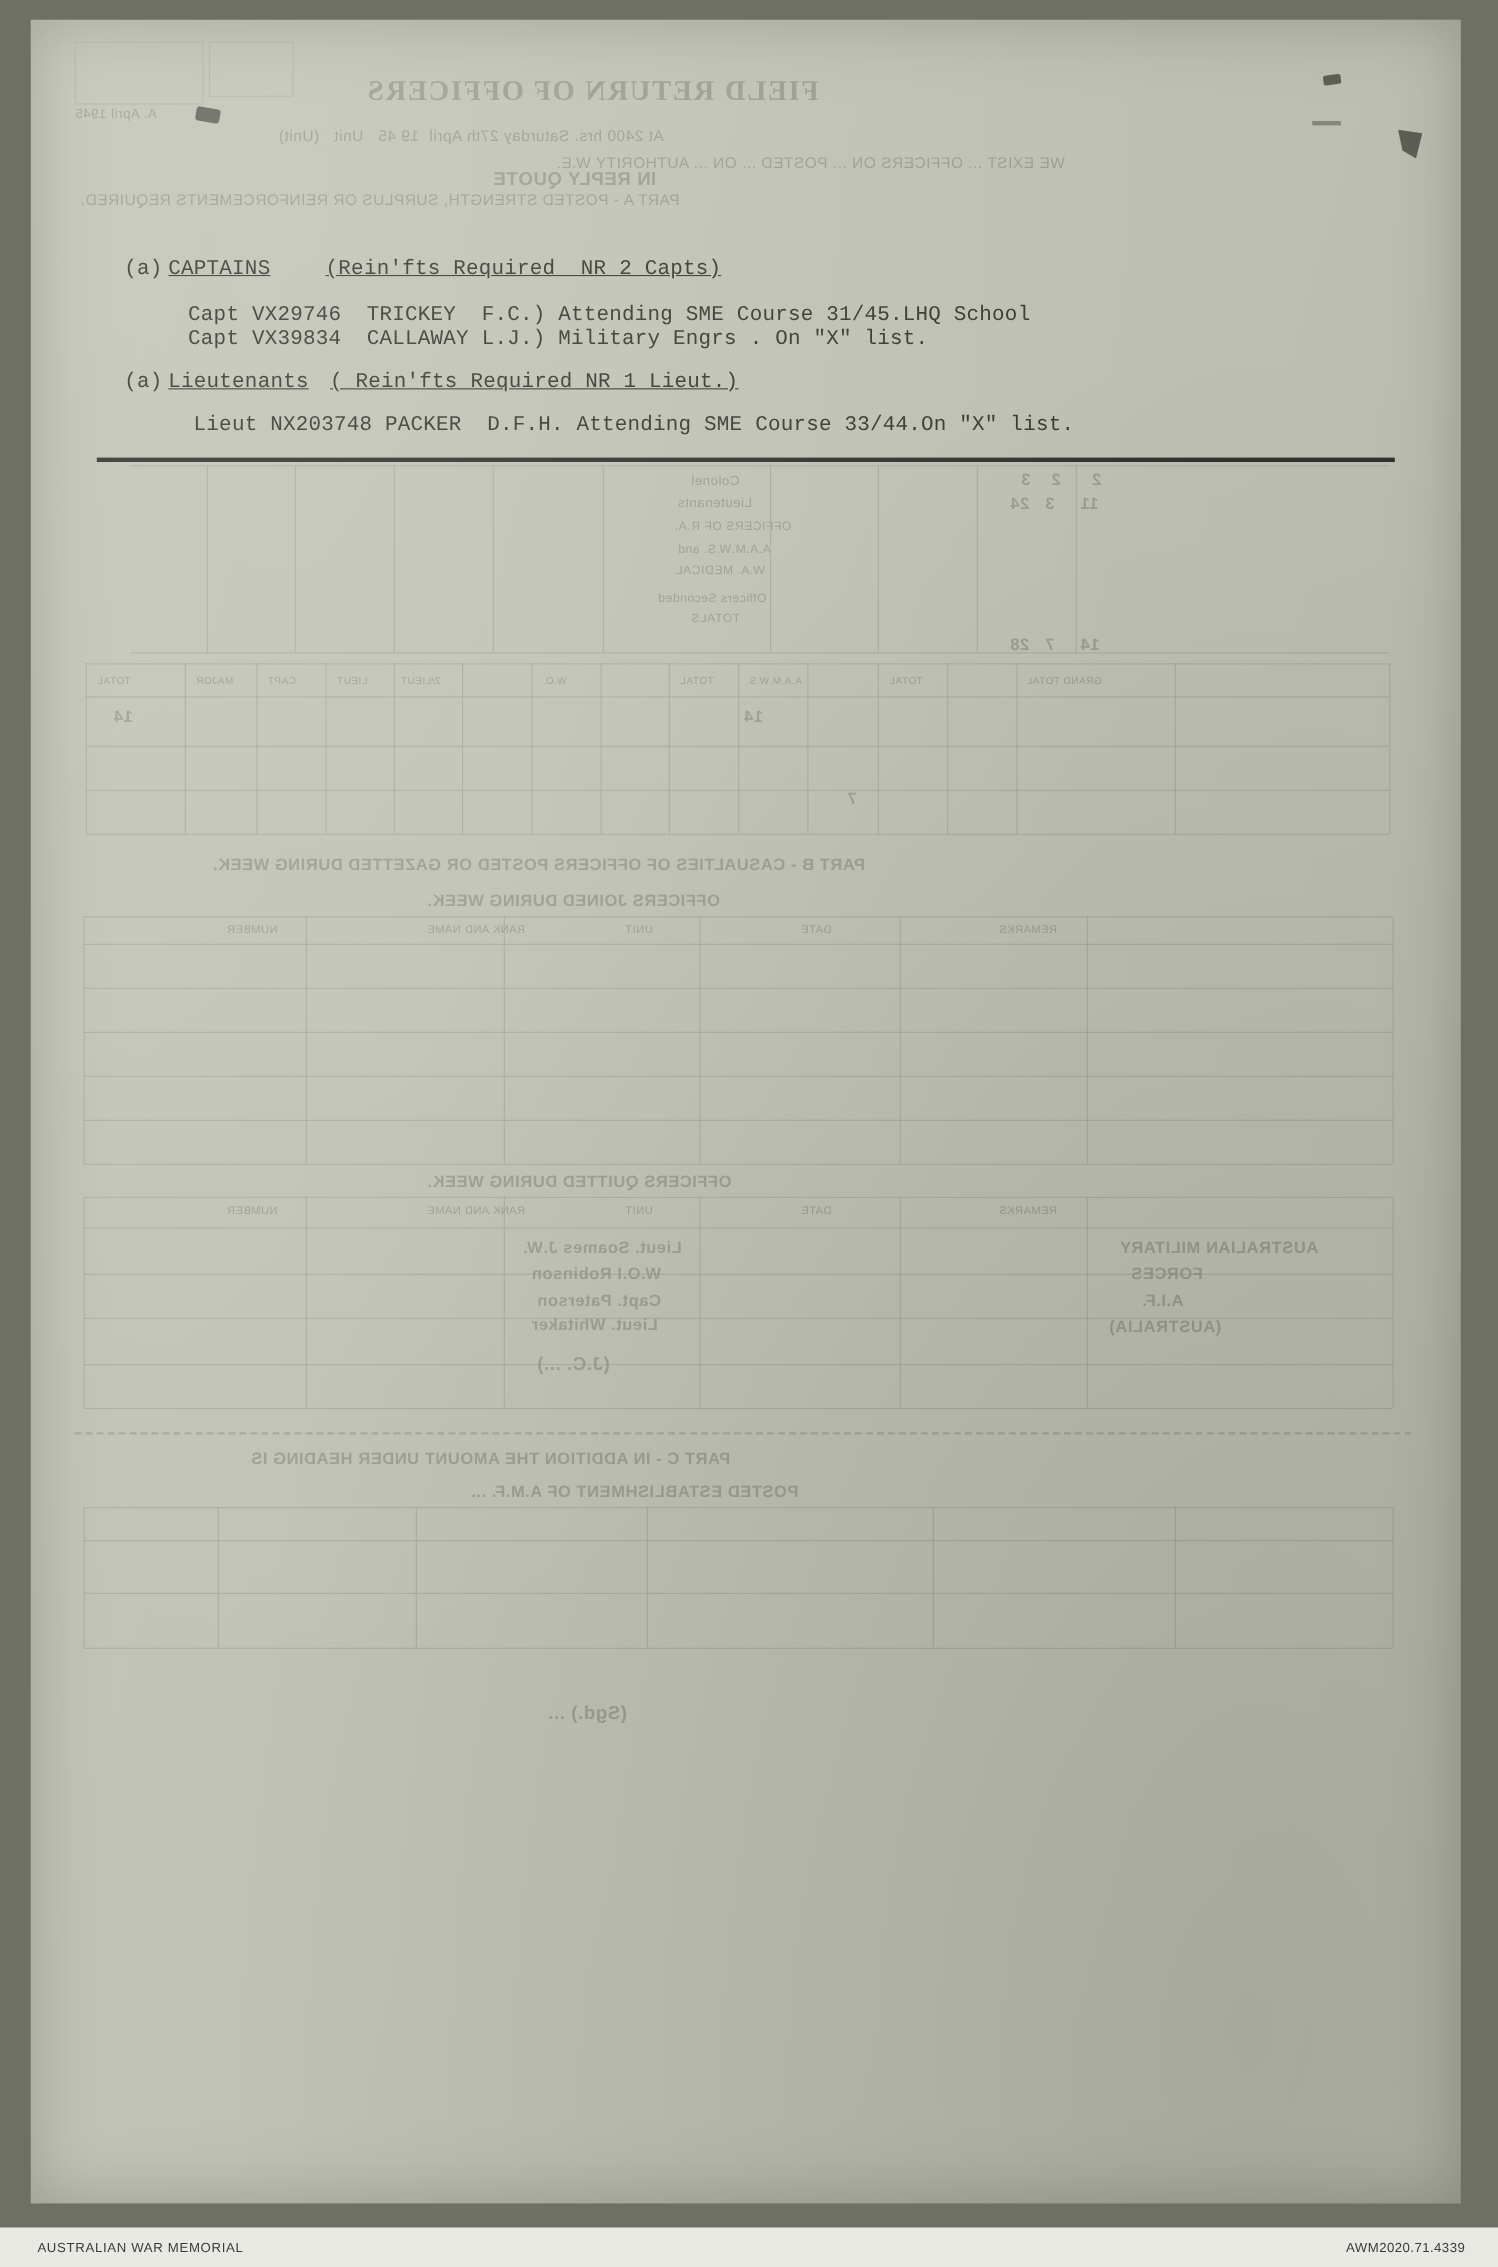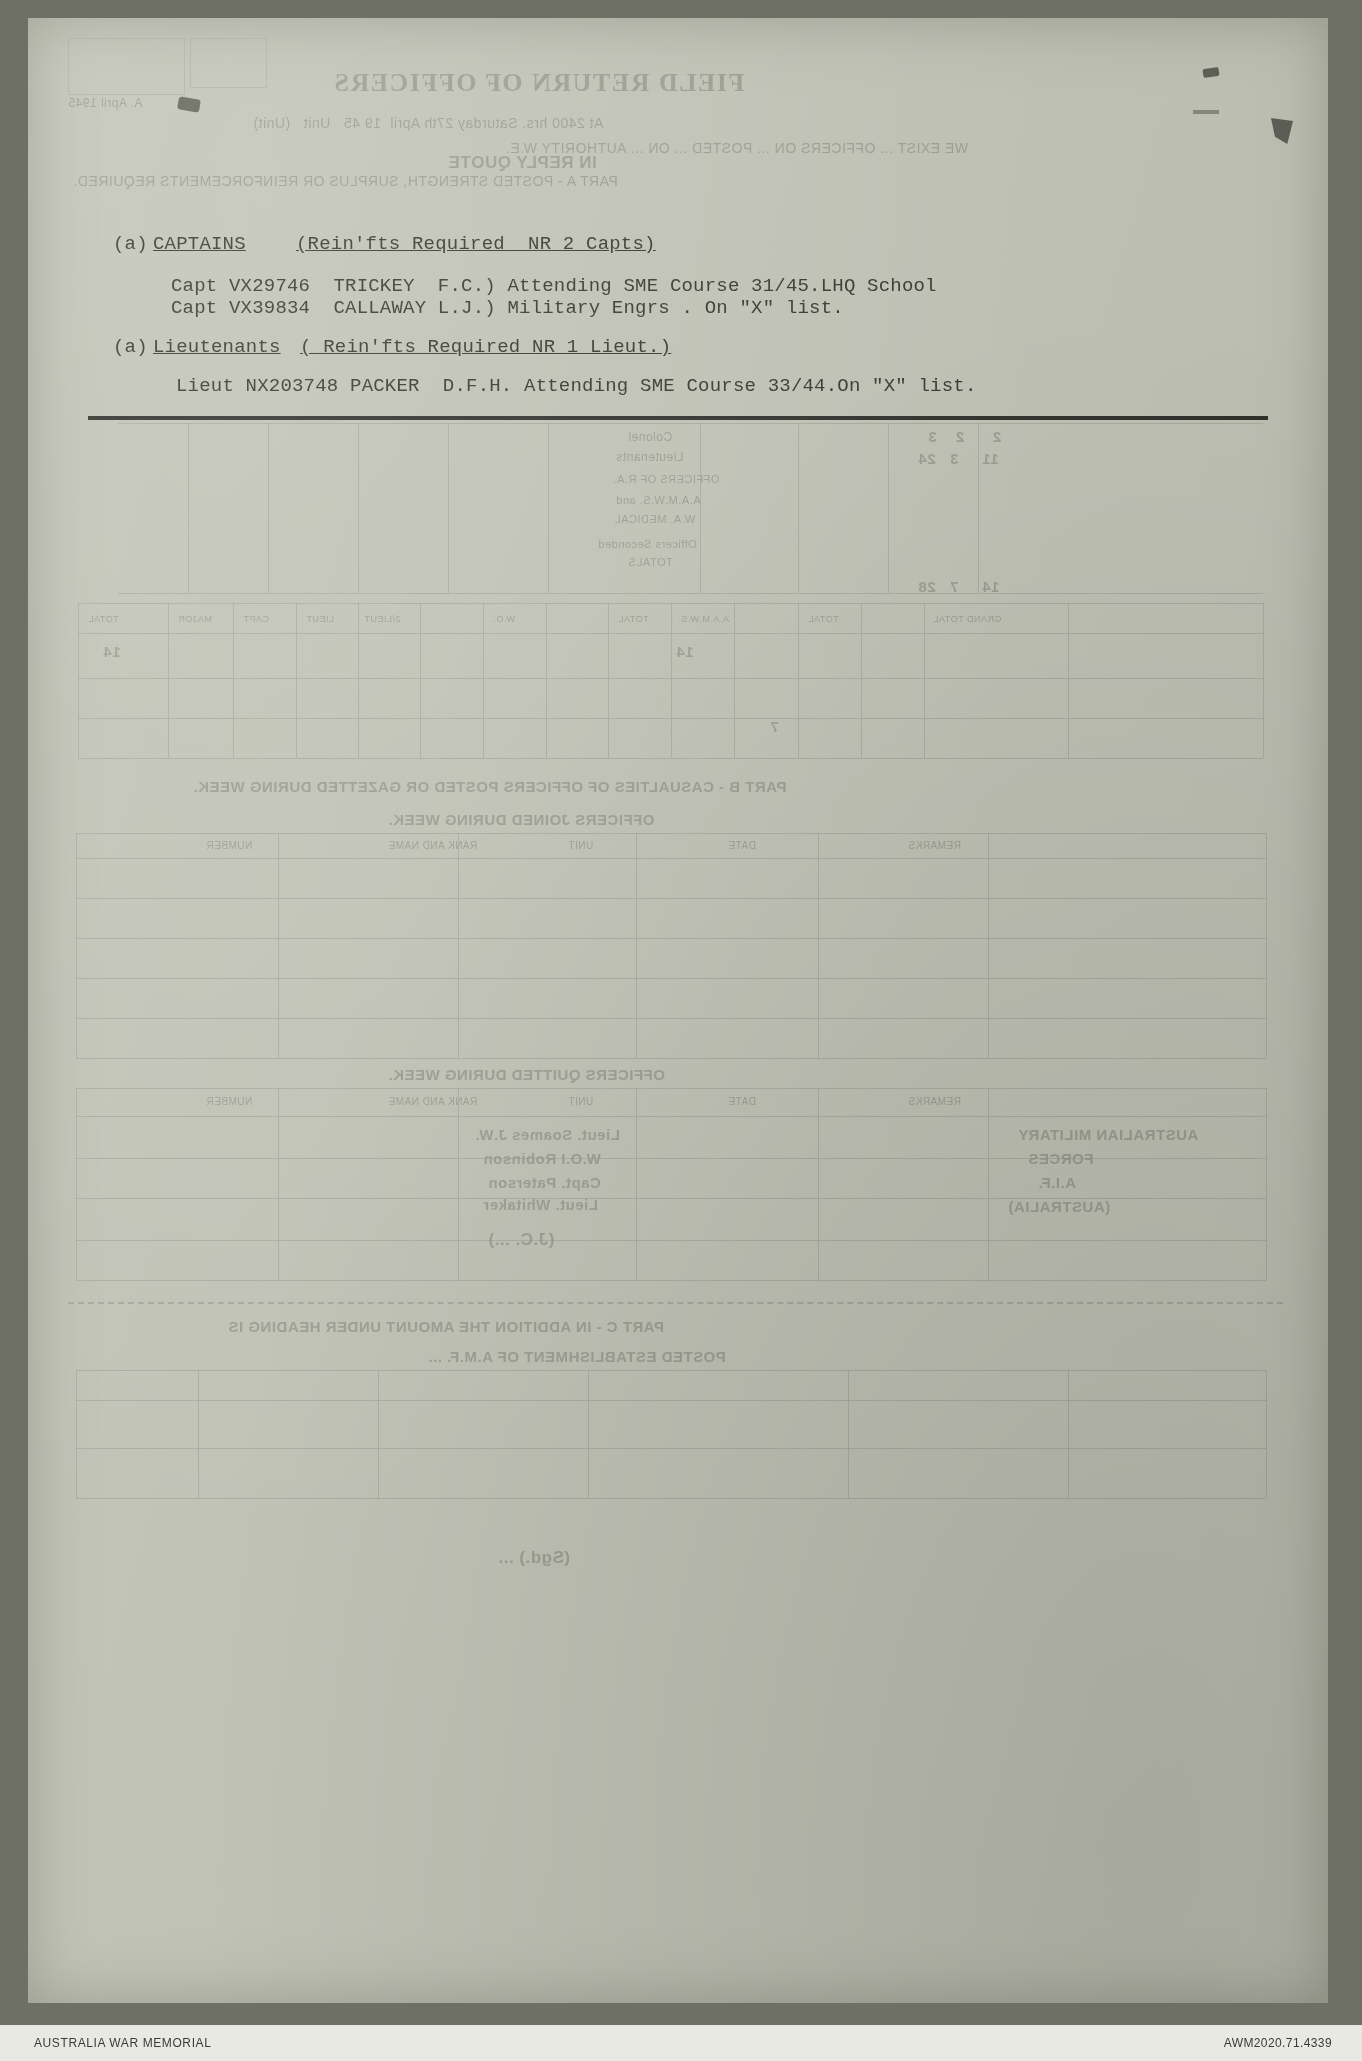--- a/index.html
+++ b/index.html
@@ -294,15 +294,15 @@
   <div class="ghost-line" style="left:560px; top:1352px; width:1px; height:128px;"></div>
   <div class="ghost-line" style="left:820px; top:1352px; width:1px; height:128px;"></div>
   <div class="ghost-line" style="left:1040px; top:1352px; width:1px; height:128px;"></div>
   <div class="ghost-line" style="left:1238px; top:1352px; width:1px; height:128px;"></div>
 
   <div class="ghost ghost-b" style="left:470px; top:1530px; font-size:17px;">(Sgd.) ...</div>
 
 </div>
 
 <div class="footer">
-  <div class="left">AUSTRALIA WAR MEMORIAL</div>
+  <div class="left">AUSTRALIAN WAR MEMORIAL</div>
   <div class="right">AWM2020.71.4339</div>
 </div>
 
 </body></html>

